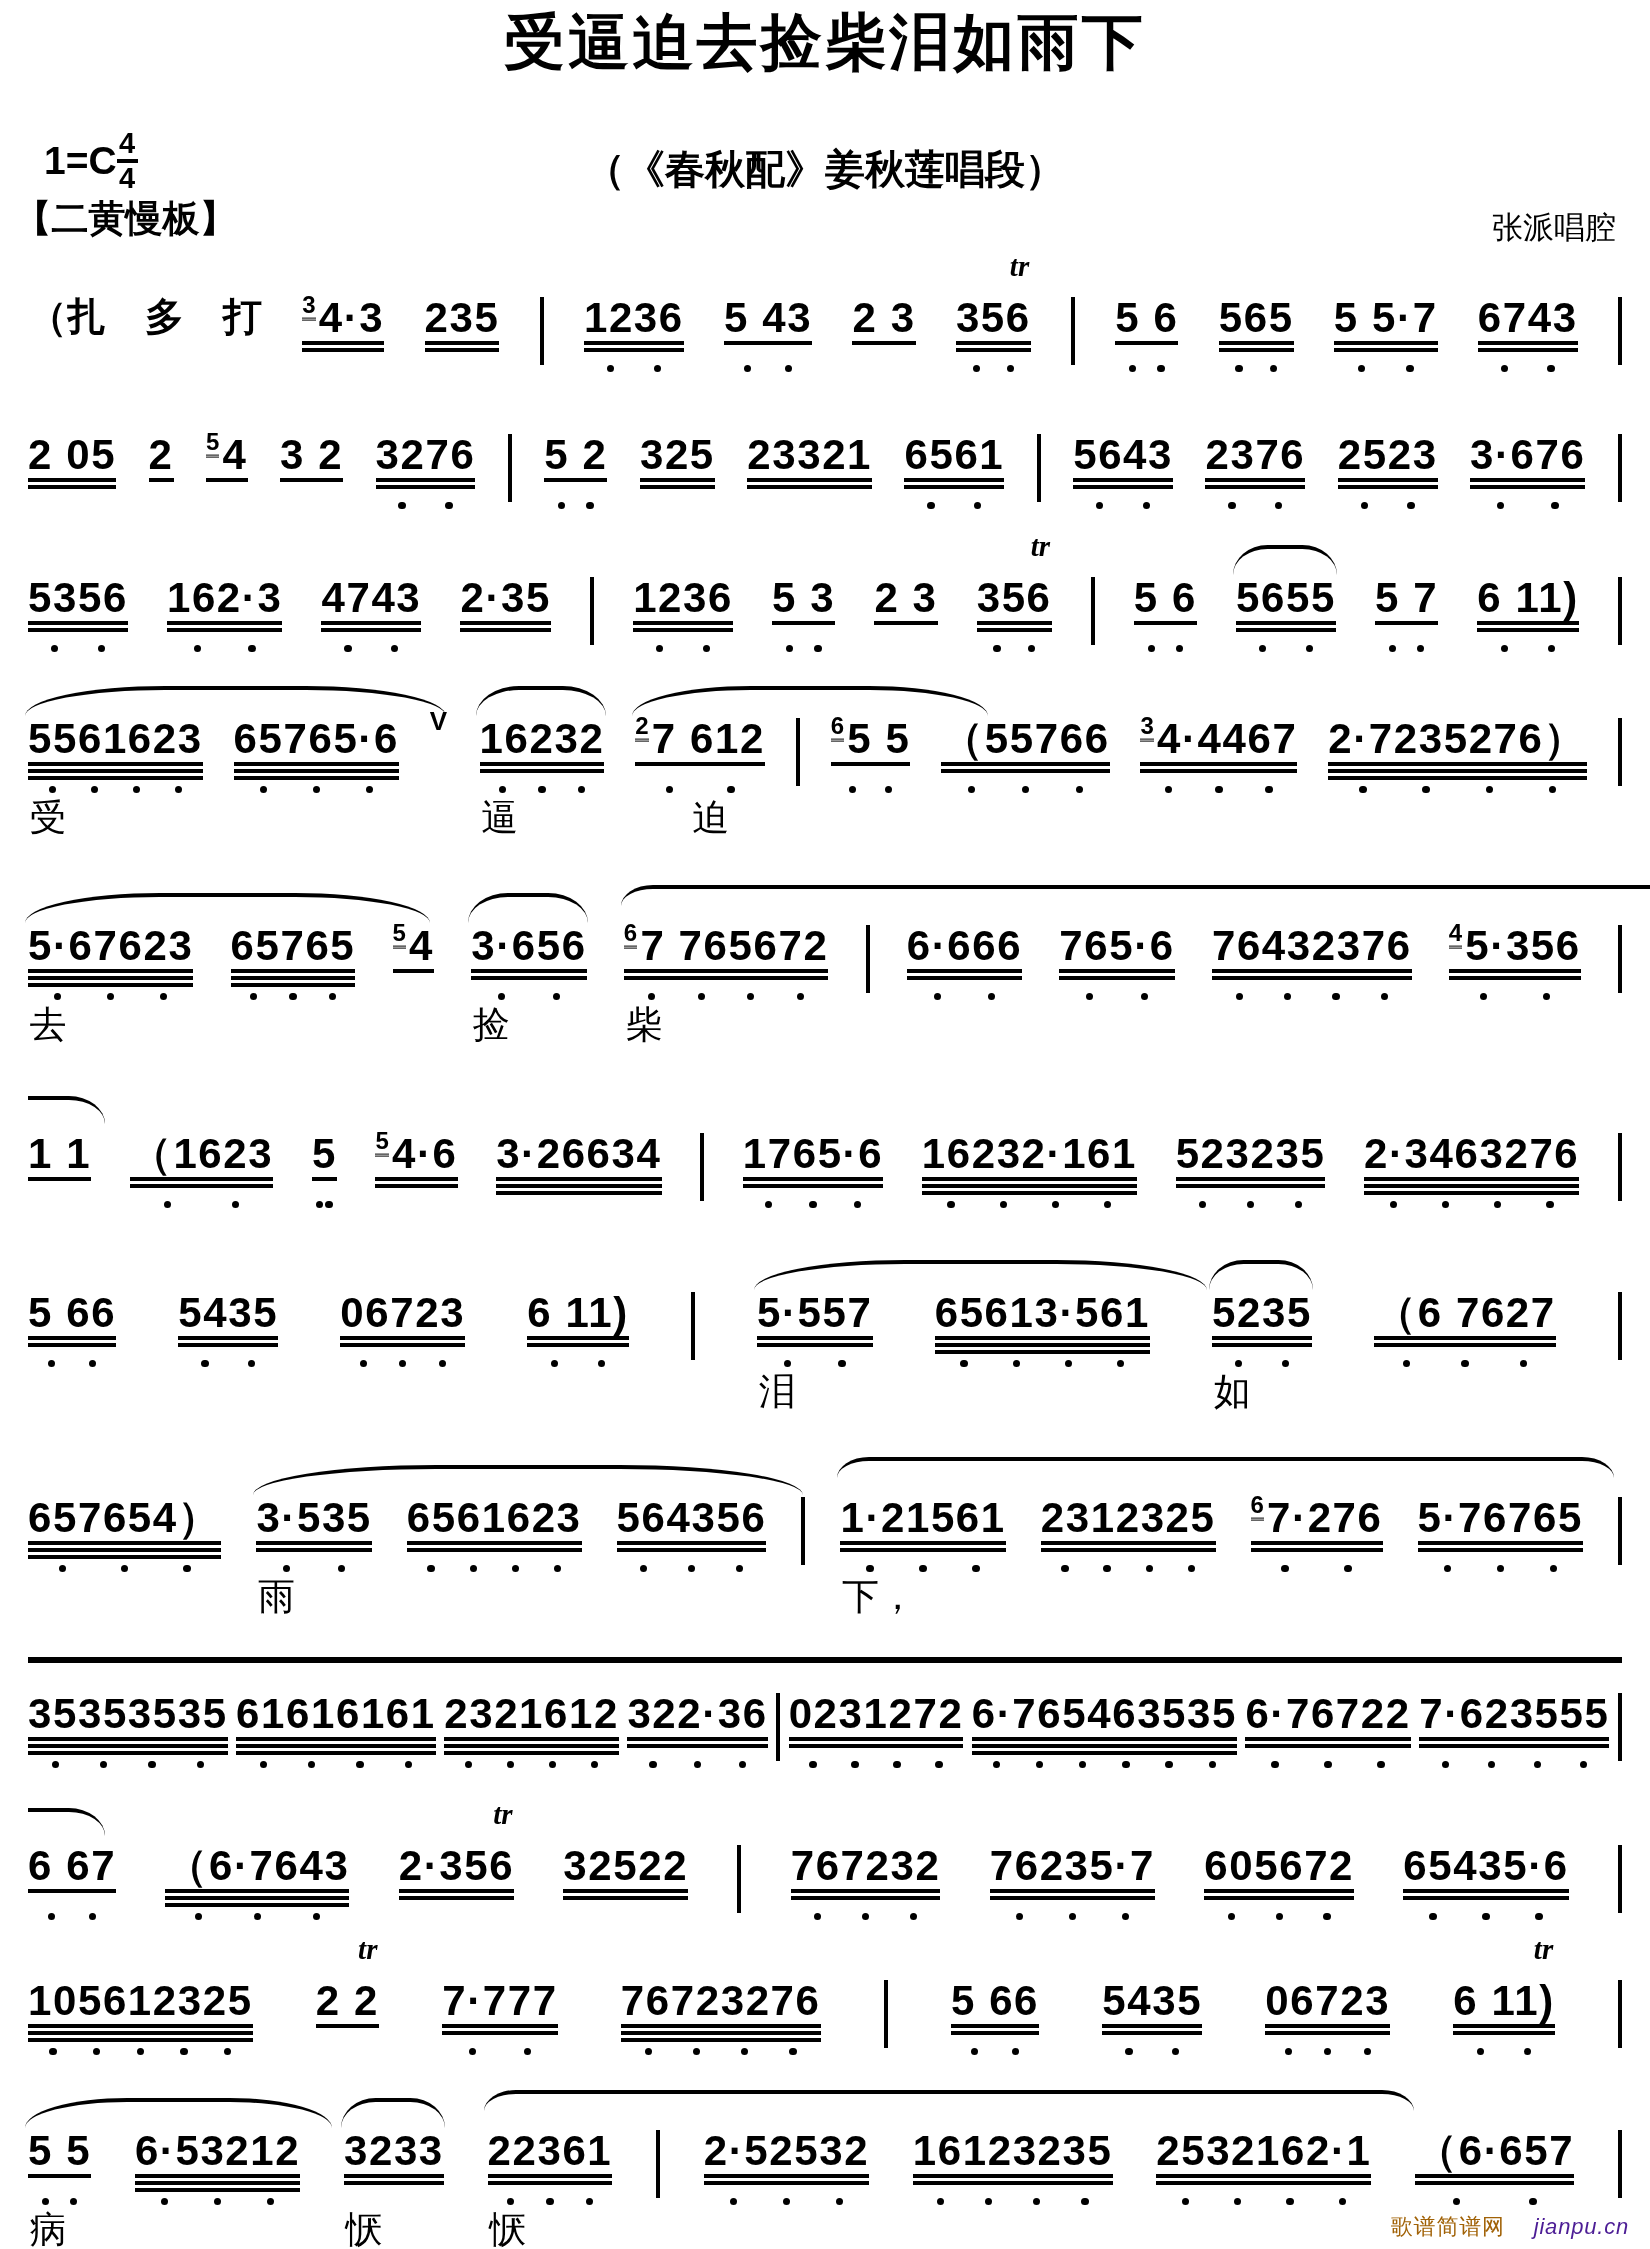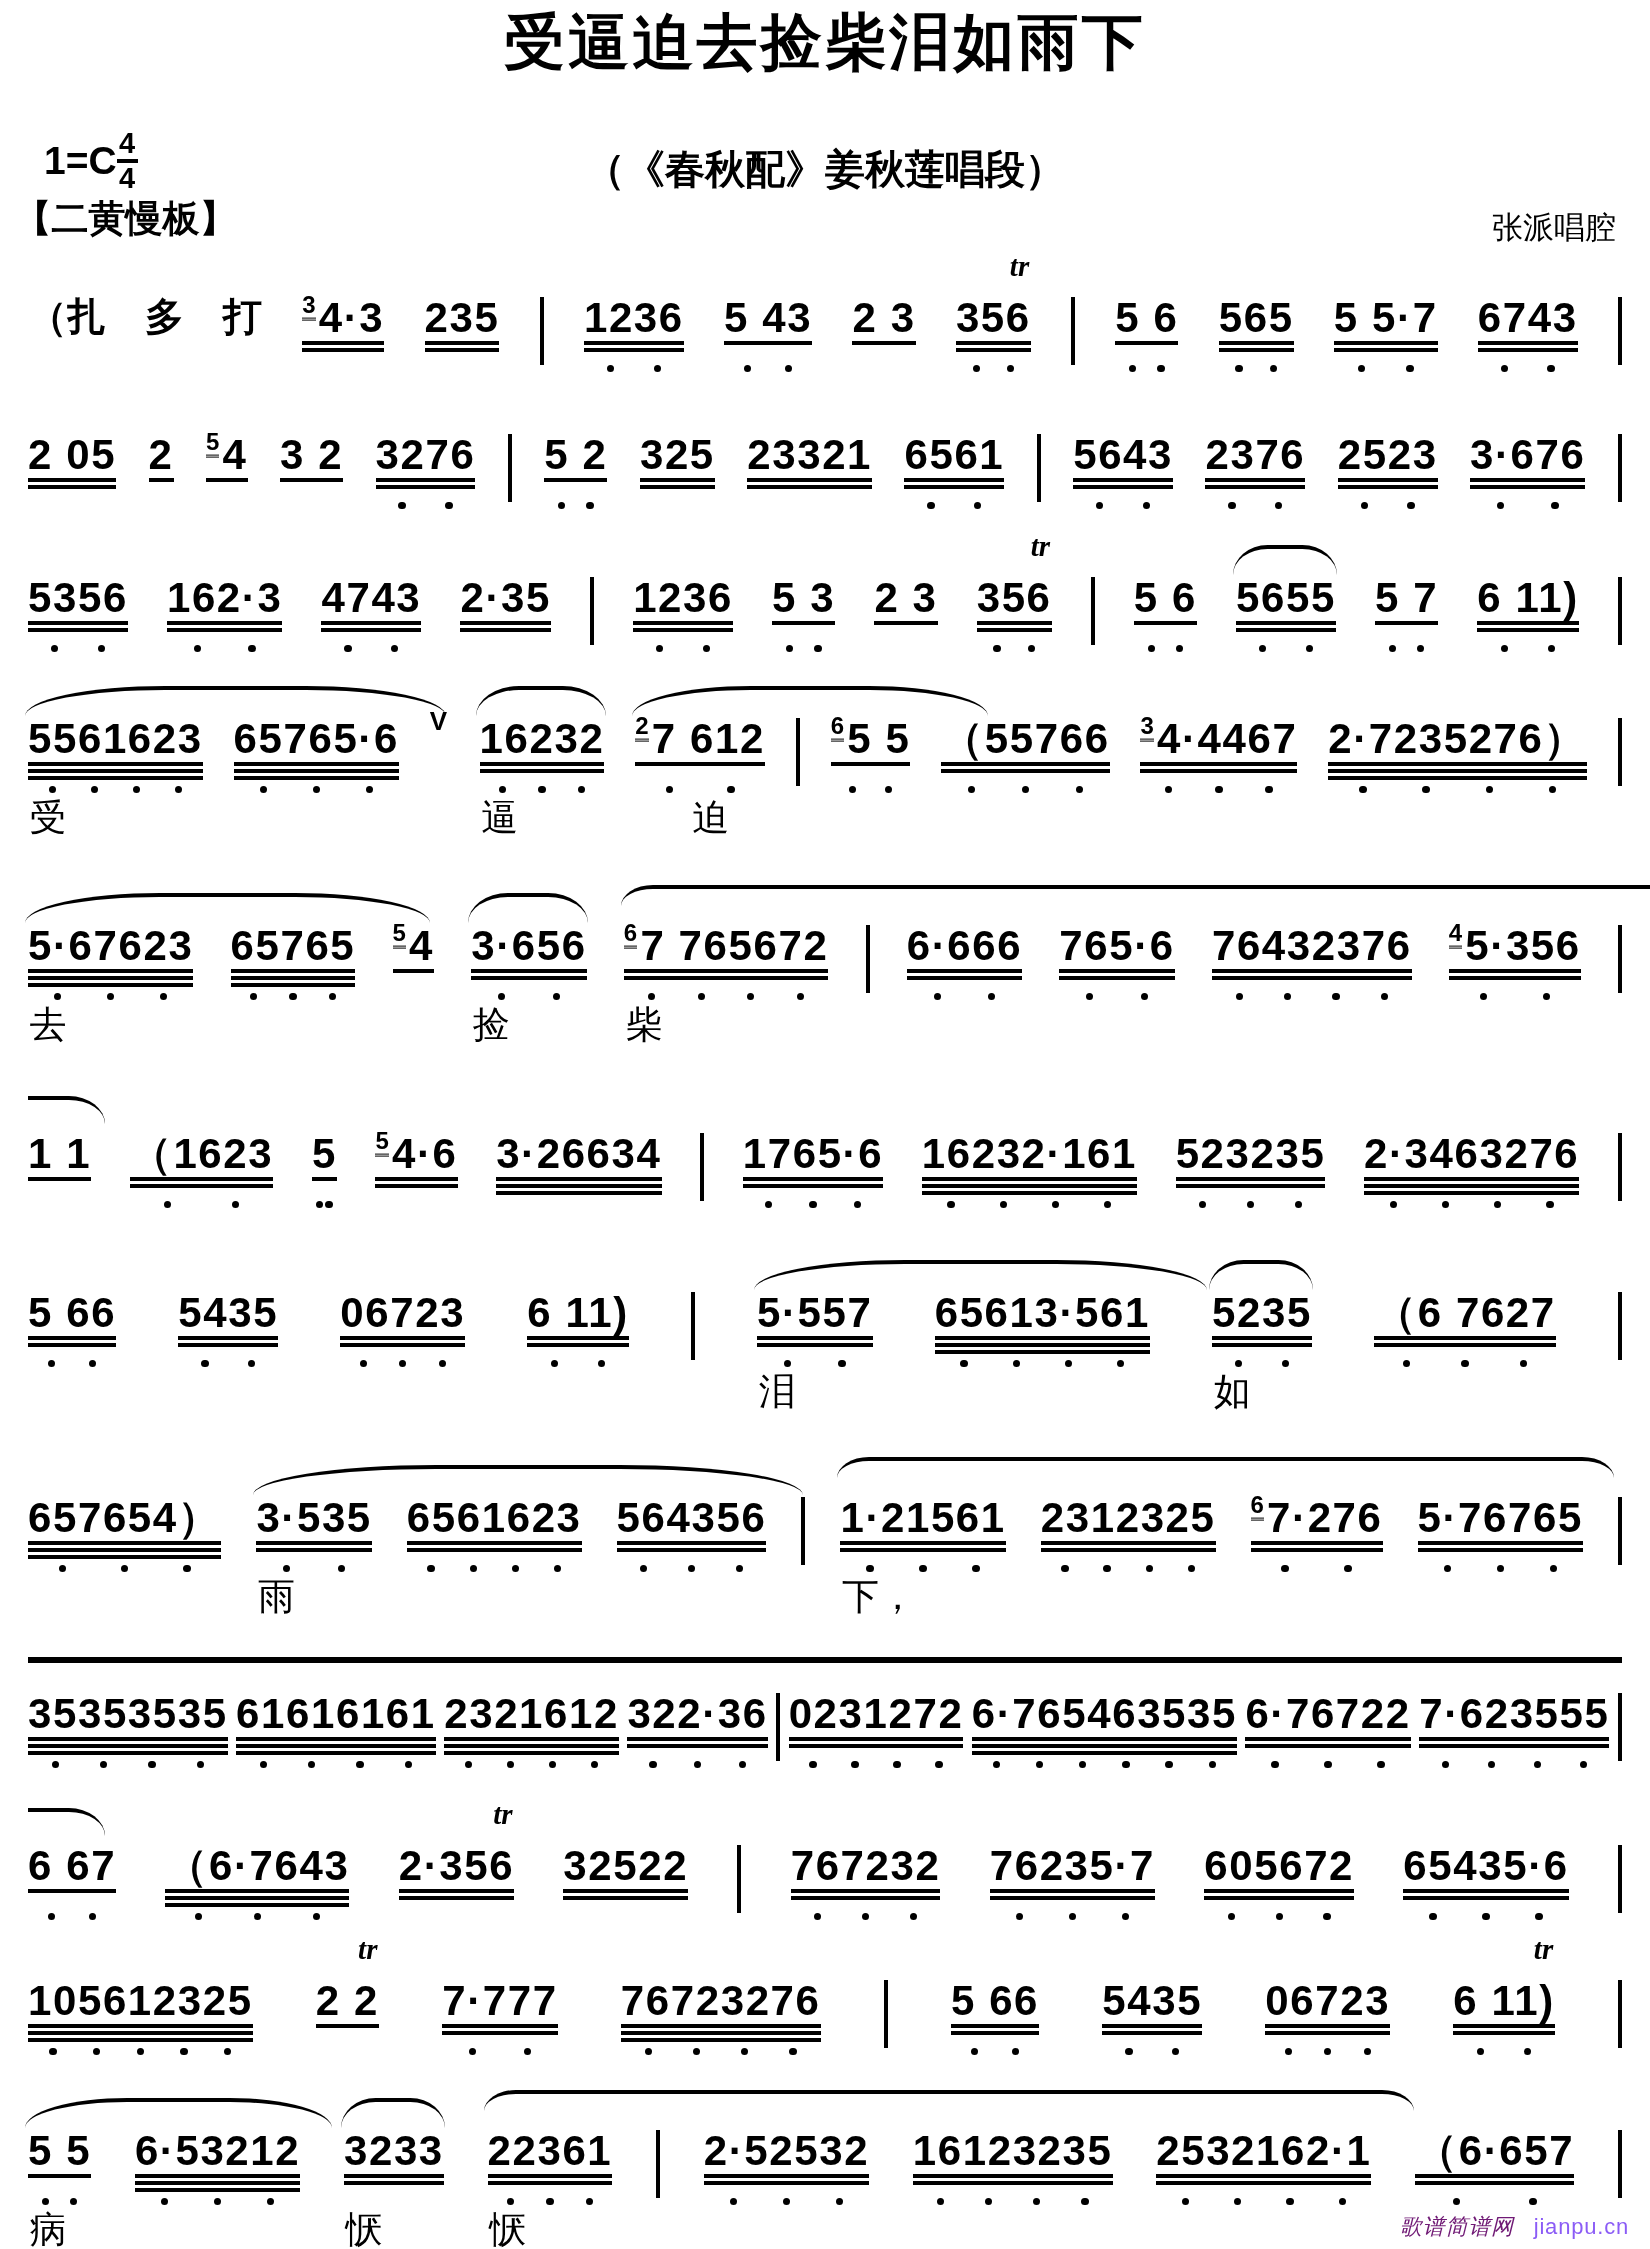--- a/index.html
+++ b/index.html
@@ -243,16 +243,16 @@
       <div class="bar"></div>
       <div class="tok"><span class="num">2·52532</span><div class="ul ul0"></div><div class="ul ul1"></div><div class="dots"><i></i><i></i><i></i></div></div>
       <div class="tok"><span class="num">16123235</span><div class="ul ul0"></div><div class="ul ul1"></div><div class="dots"><i></i><i></i><i></i><i></i></div></div>
       <div class="tok"><span class="num">2532162·1</span><div class="ul ul0"></div><div class="ul ul1"></div><div class="dots"><i></i><i></i><i></i><i></i></div></div>
       <div class="tok"><span class="num">（6·657</span><div class="ul ul0"></div><div class="ul ul1"></div><div class="dots"><i></i><i></i></div></div>
       <div class="bar"></div>
     </div>
   </div>
 
 <div class="watermark">
-  <span style="color: #701a75; font-style: italic;">歌谱简谱网</span>
-  <span style="color: #8b5cf6; margin-left: 13px;">jianpu.cn</span>
+  <span style="color: #a16207;">歌谱简谱网</span>
+  <span style="color: #4c1d95; margin-left: 22px; font-style: italic;">jianpu.cn</span>
 </div>
 
 
 </body></html>

